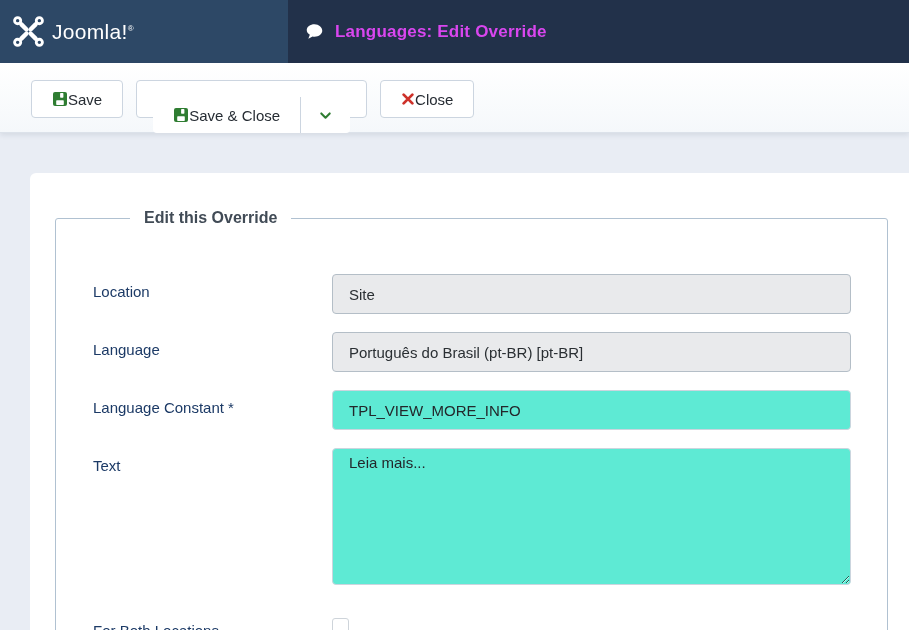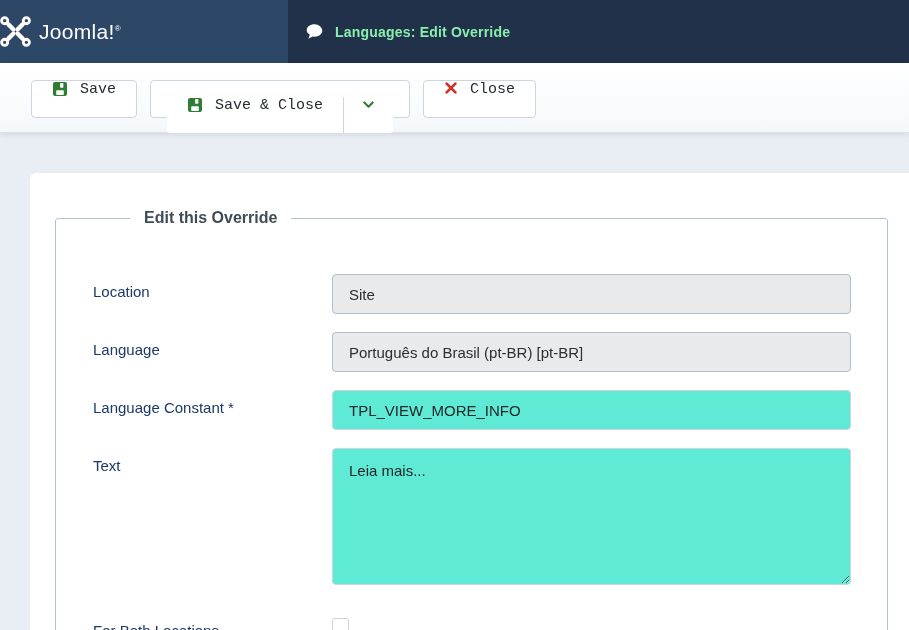--- a/index.html
+++ b/index.html
@@ -8,44 +8,44 @@
     font-family:"Liberation Sans", sans-serif;
     background:#e9edf4;
     color:#23272b;
   }
   .app { width:909px; height:630px; display:flex; flex-direction:column; overflow:hidden; }
 
   
   .header { height:63px; display:flex; flex:0 0 63px; background:#22314a; }
   .logo-section {
     width:288px; flex:0 0 288px; background:#2d4866;
-    display:flex; align-items:center; gap:8px;
+    display:flex; align-items:center; padding-left:13px; gap:8px;
   }
   .logo-text { color:#fff; font-size:21px; font-weight:500; letter-spacing:.3px; }
   .logo-text sup { font-size:8px; vertical-align:super; }
   .title-section { flex:1; display:flex; align-items:center; padding-left:18px; gap:12px; }
-  .page-title { color:#86efac; font-size:14px; font-weight:600; letter-spacing:.2px; }
+  .page-title { color:#d946ef; font-size:17px; font-weight:600; letter-spacing:.2px; }
 
   
   .toolbar {
     height:70px; flex:0 0 70px;
     background:linear-gradient(#ffffff, #f5f8fb);
     border-bottom:1px solid #dce2ea;
     box-shadow:0 2px 5px rgba(30,50,80,.10);
     position:relative; z-index:2;
     display:flex; align-items:flex-start; padding:17px 0 0 31px; gap:13px;
   }
   .btn, .btn-group {
     background:#fff; border:1px solid #ccd5e0; border-radius:4px;
     height:38px;
   }
   .btn {
-    display:inline-flex; align-items:flex-start; gap:12px;
+    display:inline-flex; align-items:center; 
     padding:0 20px; font-size:15px; color:#262c33; cursor:pointer;
-    font-family:Liberation Mono, monospace;
+    font-family:Liberation Sans, sans-serif;
   }
   .btn-group { display:inline-flex; align-items:stretch; padding:16px; }
   .btn-group .btn { border:none; height:36px; border-radius:4px 0 0 4px; }
   .btn-group .btn.caret {
     border-left:1px solid #ccd5e0; border-radius:0 4px 4px 0;
     padding:0 17px;
   }
   .icon { display:inline-flex; align-items:center; justify-content:center; }
 
   
@@ -71,21 +71,21 @@
   }
   .control input[type=text], .control textarea {
     width:519px; height:40px; border:1px solid #cbd5de; border-radius:4px;
     background:#5eead4; padding:0 16px; font-size:15px; color:#23272b;
     font-family:"Liberation Sans", sans-serif; outline:none;
   }
   .control input[type=text]:disabled {
     background:#e9eaec; border-color:#b4bec7; color:#2a2f33; opacity:1;
   }
   .control textarea {
-    height:137px; padding:12px 16px; resize:vertical; line-height:20px;
+    height:137px; padding:4px 16px; resize:vertical; line-height:20px;
   }
   .checkbox {
     appearance:none; -webkit-appearance:none;
     width:17px; height:17px; margin-top:5px;
     border:1px solid #ced4da; border-radius:3px; background:#fff; cursor:pointer;
   }
 </style>
 </head>
 <body>
 

